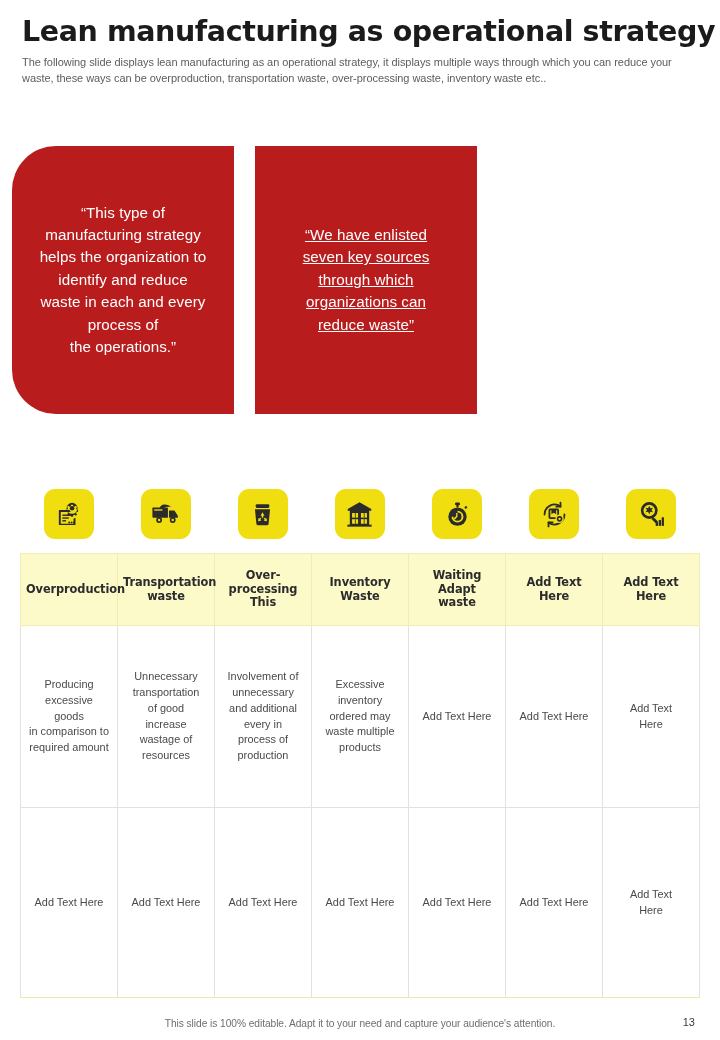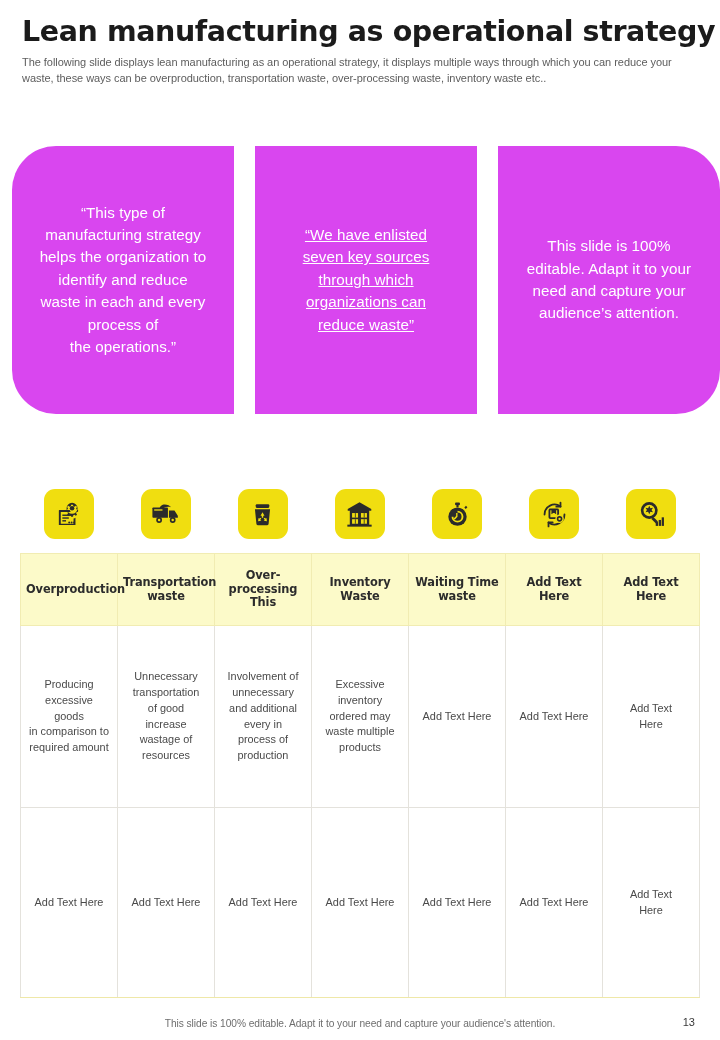--- a/index.html
+++ b/index.html
@@ -30,21 +30,21 @@
     width: 674px;
     letter-spacing: -0.05px;
   }
 
   
   .cards { position: absolute; left: 12px; top: 146px; width: 708px; height: 268px; }
   .card {
     position: absolute;
     top: 0;
     height: 268px;
-    background: #d946ef;
+    background: #b91c1c;
     color: #ffffff;
     display: flex;
     align-items: center;
     justify-content: center;
     text-align: center;
     padding: 14px 16px;
   }
   .card-1 { left: 0px;   width: 222px; border-radius: 44px 0 0 44px; }
   .card-2 { left: 243px; width: 222px; border-radius: 0; text-decoration: underline; }
   .card-3 { left: 486px; width: 222px; border-radius: 0 44px 44px 0; }
@@ -159,26 +159,20 @@
 waste in each and every
 process of
 the operations.”</div>
     </div>
     <div class="card card-2">
       <div class="card-text">“We have enlisted
 seven key sources
 through which
 organizations can
 reduce waste”</div>
-    </div>
-    <div class="card card-3">
-      <div class="card-text">This slide is 100%
-editable. Adapt it to your
-need and capture your
-audience’s attention.</div>
     </div>
   </div>
 
   <div class="icon-row">
 
     <div class="icon-cell">
       <div class="icon-tile">
         <span>
           <svg width="28" height="28" viewBox="0 0 32 32" fill="#2b2b2b">
             <path d="M19.5 3.2a6.3 6.3 0 1 0 0 12.6 6.3 6.3 0 0 0 0-12.6zm0 2.1c.4 0 .8 0 1.1.1l.3 1.7 1.5.6 1.3-1.1c.6.4 1.1.9 1.5 1.5l-1.1 1.3.6 1.5 1.7.3v1.1l-.1 1.1-1.6.3-.6 1.5 1.1 1.3c-.4.6-.9 1.1-1.5 1.5l-1.3-1.1-1.5.6-.3 1.7h-2.2l-.3-1.7-1.5-.6-1.3 1.1a6.6 6.6 0 0 1-1.5-1.5l1.1-1.3-.6-1.5-1.7-.3v-2.2l1.7-.3.6-1.5-1.1-1.3c.4-.6.9-1.1 1.5-1.5l1.3 1.1 1.5-.6.3-1.7c.3-.1.7-.1 1.1-.1z"></path>
@@ -307,21 +301,21 @@
         <th>
             <div class="th-label">Over-
 processing
 This</div>
           </th>
         <th>
             <div class="th-label">Inventory
 Waste</div>
           </th>
         <th>
-            <div class="th-label">Waiting Time
+            <div class="th-label">Waiting Adapt
 waste</div>
           </th>
         <th>
             <div class="th-label">Add Text Here</div>
           </th>
         <th>
             <div class="th-label">Add Text
 Here</div>
           </th>
       </tr>

